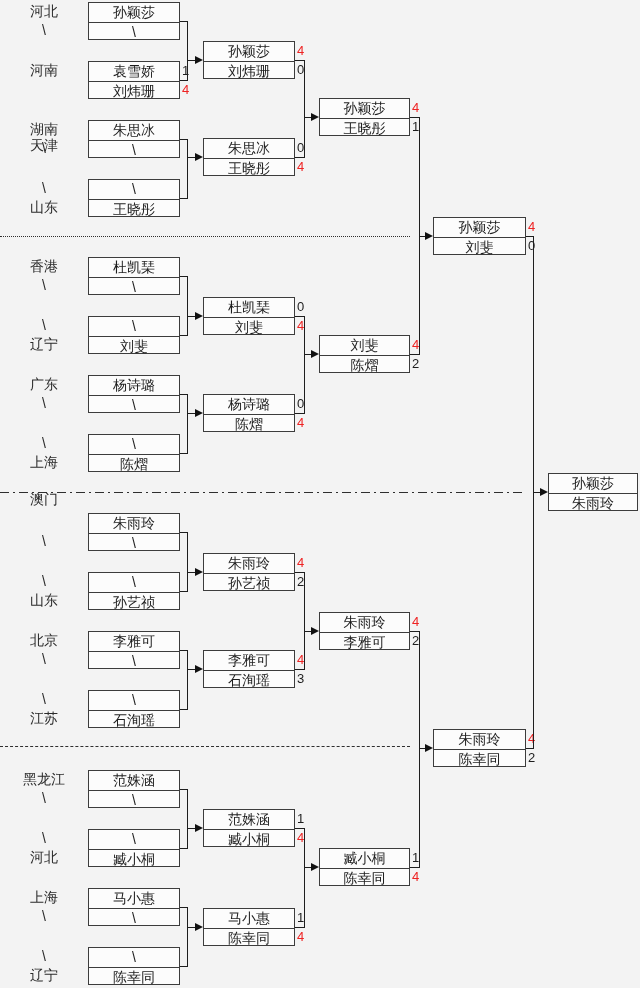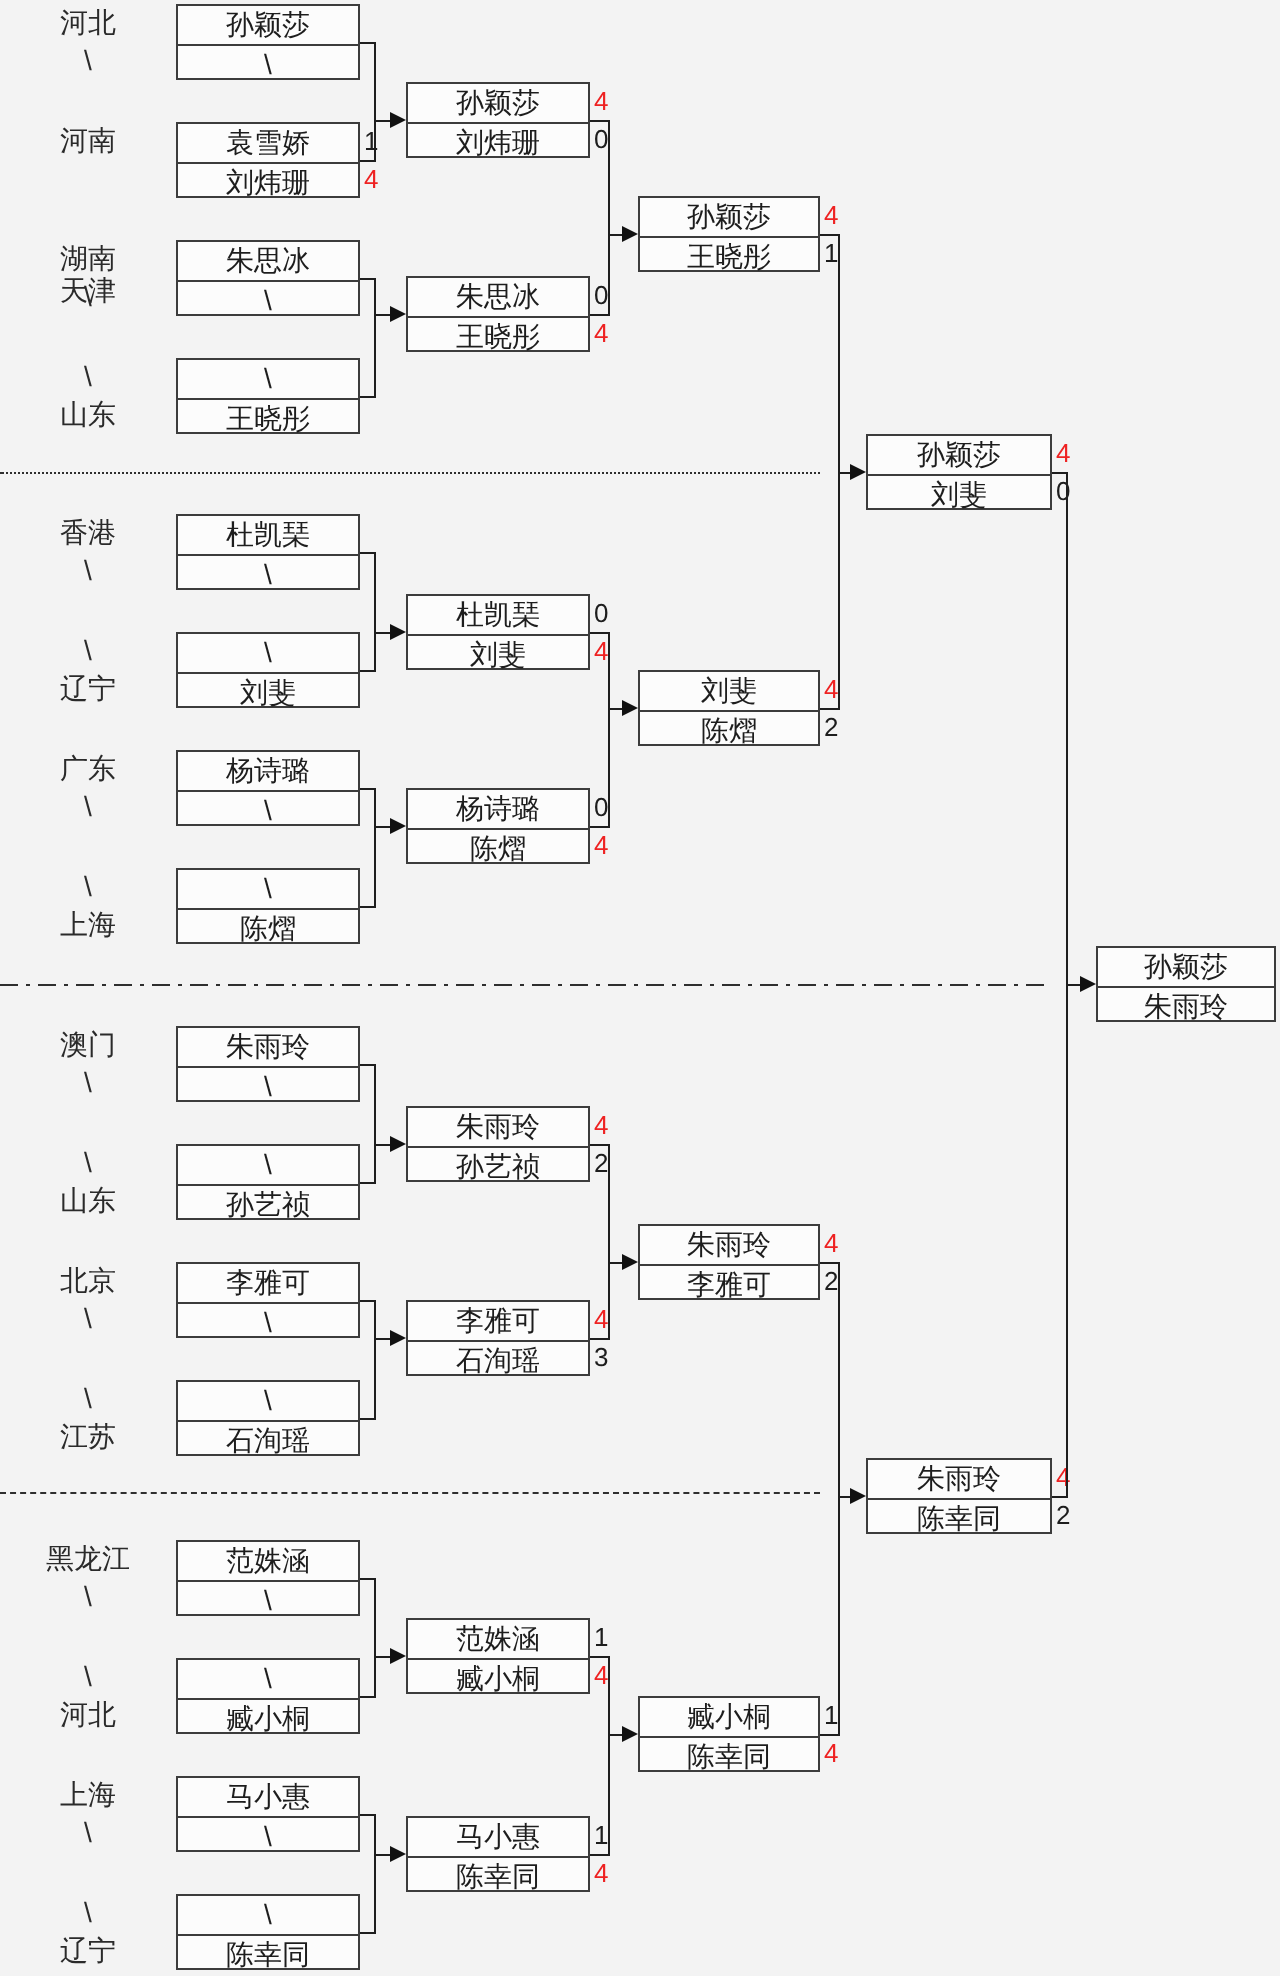--- a/index.html
+++ b/index.html
@@ -83,21 +83,21 @@
     <div class="region-label" style="top: 179px;">\</div>
     <div class="region-label" style="top: 198px;">山东</div>
     <div class="region-label" style="top: 257px;">香港</div>
     <div class="region-label" style="top: 276px;">\</div>
     <div class="region-label" style="top: 316px;">\</div>
     <div class="region-label" style="top: 335px;">辽宁</div>
     <div class="region-label" style="top: 375px;">广东</div>
     <div class="region-label" style="top: 394px;">\</div>
     <div class="region-label" style="top: 434px;">\</div>
     <div class="region-label" style="top: 453px;">上海</div>
-    <div class="region-label" style="top: 513px;">澳门</div>
+    <div class="region-label" style="top: 490px; font-family: Liberation Serif, serif;">澳门</div>
     <div class="region-label" style="top: 532px;">\</div>
     <div class="region-label" style="top: 572px;">\</div>
     <div class="region-label" style="top: 591px;">山东</div>
     <div class="region-label" style="top: 631px;">北京</div>
     <div class="region-label" style="top: 650px;">\</div>
     <div class="region-label" style="top: 690px;">\</div>
     <div class="region-label" style="top: 709px;">江苏</div>
     <div class="region-label" style="top: 770px;">黑龙江</div>
     <div class="region-label" style="top: 789px;">\</div>
     <div class="region-label" style="top: 829px;">\</div>

